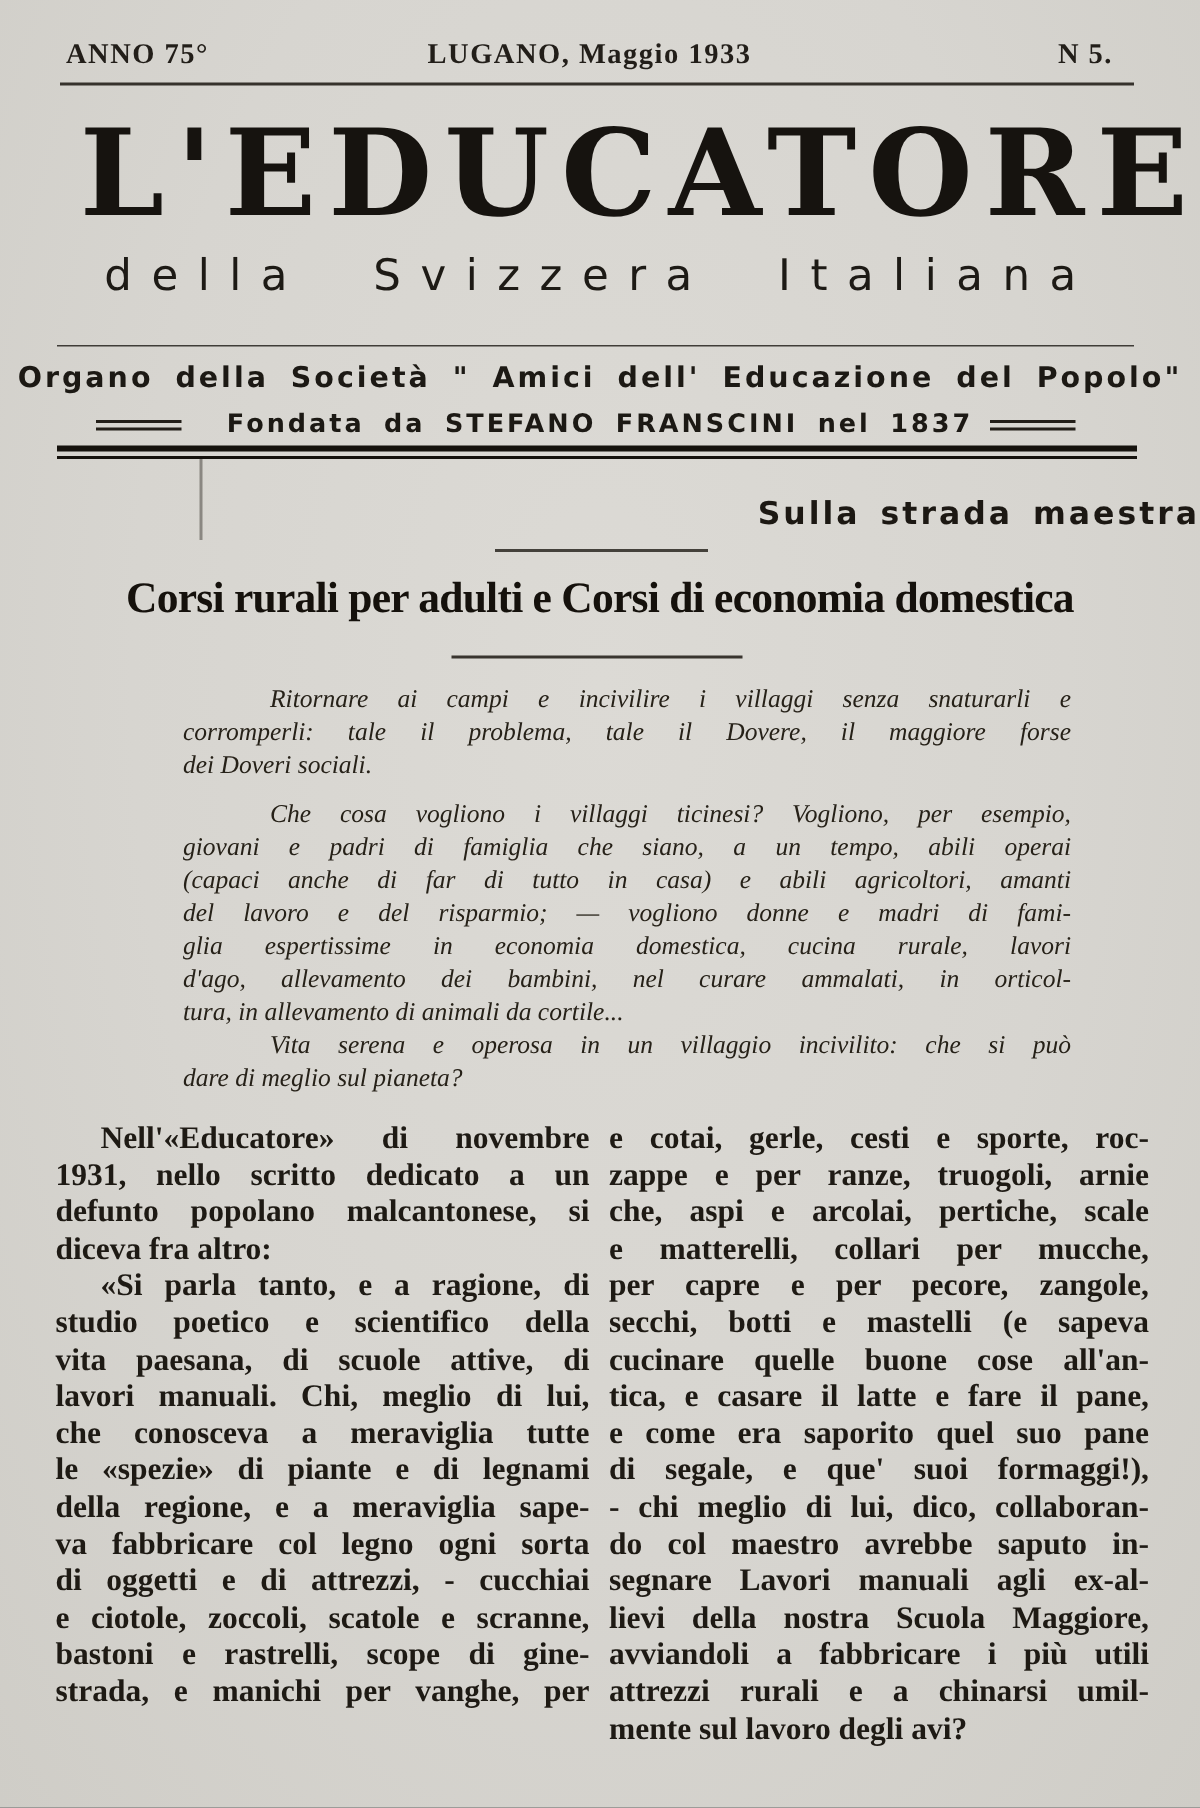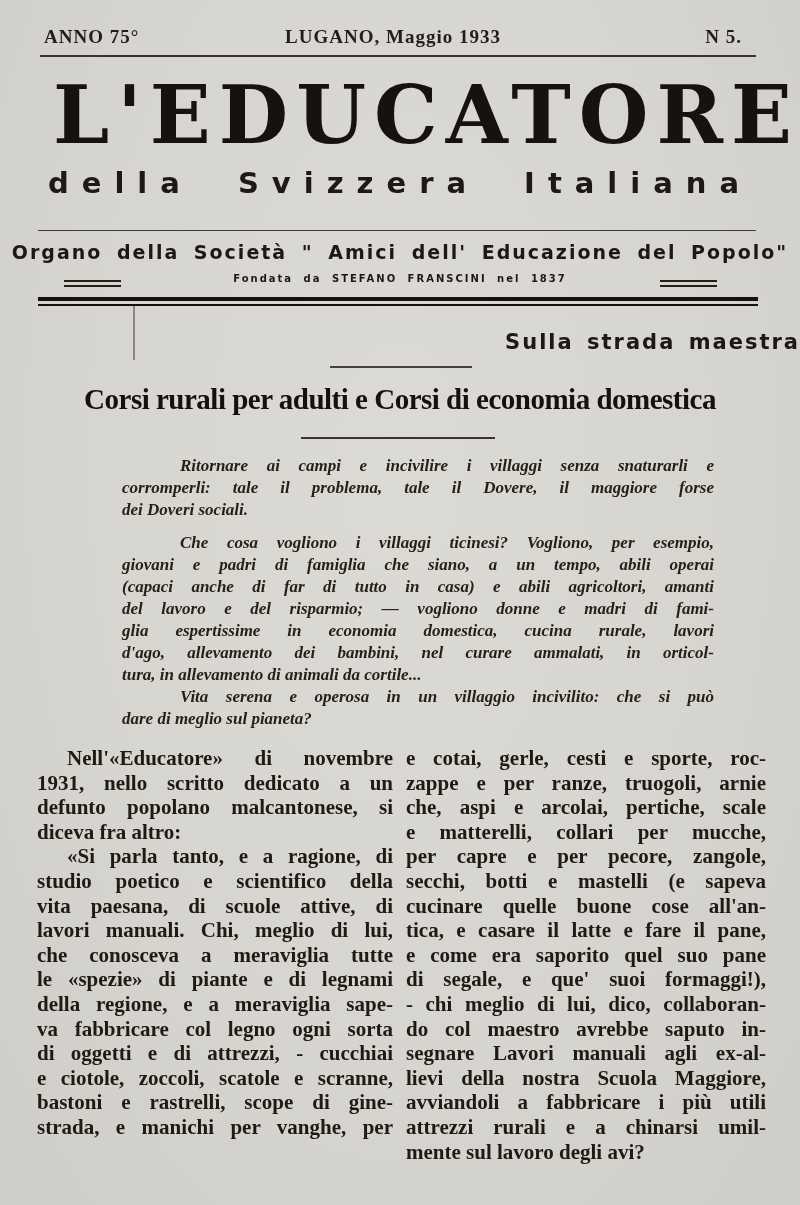--- a/index.html
+++ b/index.html
@@ -1,36 +1,36 @@
 <!DOCTYPE html>
 <html><head>
 <meta charset="utf-8">
 <style>
   html,body{margin:0;padding:0;background:#8a8a88;}
   #page{
     position:relative;width:800px;height:1205px;overflow:hidden;
     background:radial-gradient(ellipse at 50% 38%, #dcdad5 0%, #d7d5d0 55%, #cfcdc7 100%);
     font-family:"Liberation Serif", serif;color:#201c17;
   }
-  .abs{position:absolute;font-weight:bold;}
+  .abs{position:absolute;}
   
   .hdr-row{top:26px;left:44px;right:58px;display:flex;justify-content:space-between;align-items:baseline;
            font-family:"Liberation Serif",serif;font-weight:bold;font-size:19px;letter-spacing:1px;color:#221e19;}
   .hdr-center{position:absolute;left:0;right:0;text-align:center;}
   .hdr-rule{top:55px;left:40px;width:716px;height:2px;background:#36322c;}
   
   .mast-title{top:72px;left:0;right:0;text-align:right;font-family:"DejaVu Serif",serif;font-weight:bold;
               font-size:80px;line-height:86px;letter-spacing:8px;color:#16130f;white-space:nowrap;}
   .mast-sub{top:166px;left:0;right:0;text-align:center;font-family:"DejaVu Sans",sans-serif;
             font-size:29px;letter-spacing:13px;word-spacing:22px;color:#1d1a15;white-space:nowrap;}
   .thin-rule{top:230px;left:38px;width:718px;height:1px;background:rgba(25,22,17,.8);}
   .organ-line{top:241px;left:0;right:0;text-align:center;font-family:"DejaVu Sans",sans-serif;font-weight:bold;
               font-size:19px;letter-spacing:2px;word-spacing:6px;color:#1c1914;white-space:nowrap;}
   .founder-label{top:273px;left:0;right:0;text-align:center;font-family:"DejaVu Sans",sans-serif;font-weight:bold;
-                 font-size:10px;letter-spacing:2px;word-spacing:5px;color:#1c1914;}
+                 font-size:17px;letter-spacing:2px;word-spacing:5px;color:#1c1914;}
   .dline{height:3px;border-top:2px solid #221e18;border-bottom:2px solid #221e18;width:57px;top:280px;}
   .dline-l{left:64px;}
   .dline-r{right:83px;}
   .heavy-rule{top:297px;left:38px;width:720px;height:3px;border-top:4px solid #15120d;border-bottom:2px solid #15120d;}
   .vtick{top:306px;left:133px;width:2px;height:54px;background:rgba(45,40,33,.45);}
   
   .kicker{top:330px;left:0;right:0;text-align:right;font-family:"DejaVu Sans",sans-serif;font-weight:bold;
           font-size:21px;letter-spacing:2px;word-spacing:4px;color:#1c1813;}
   .kicker-rule{top:366px;left:330px;width:142px;height:2px;background:rgba(30,26,20,.8);}
   .headline{top:383px;left:0;right:0;text-align:center;font-family:"Liberation Serif",serif;font-weight:bold;

